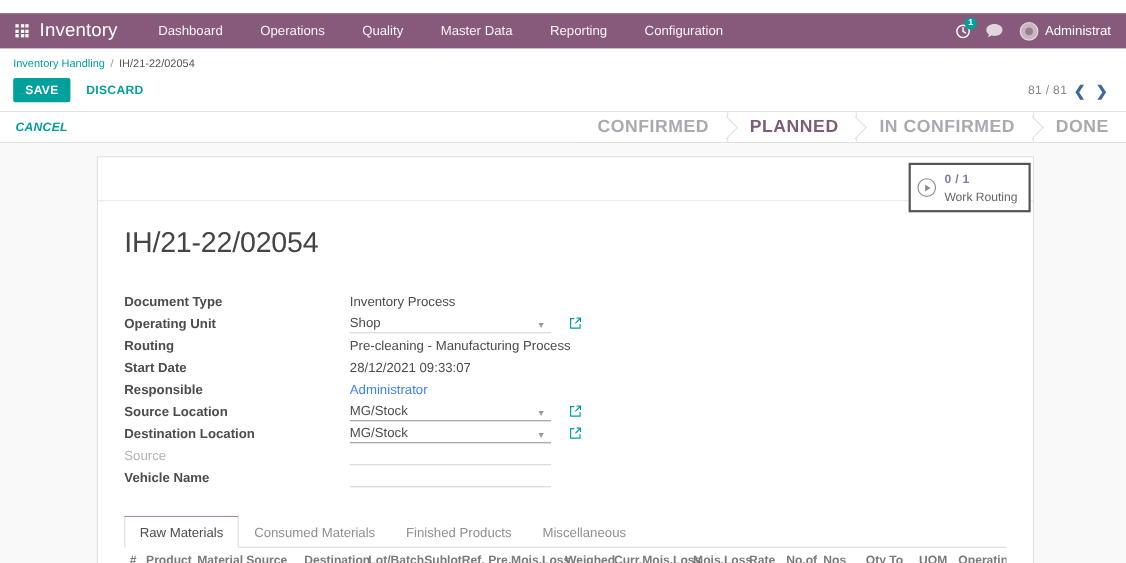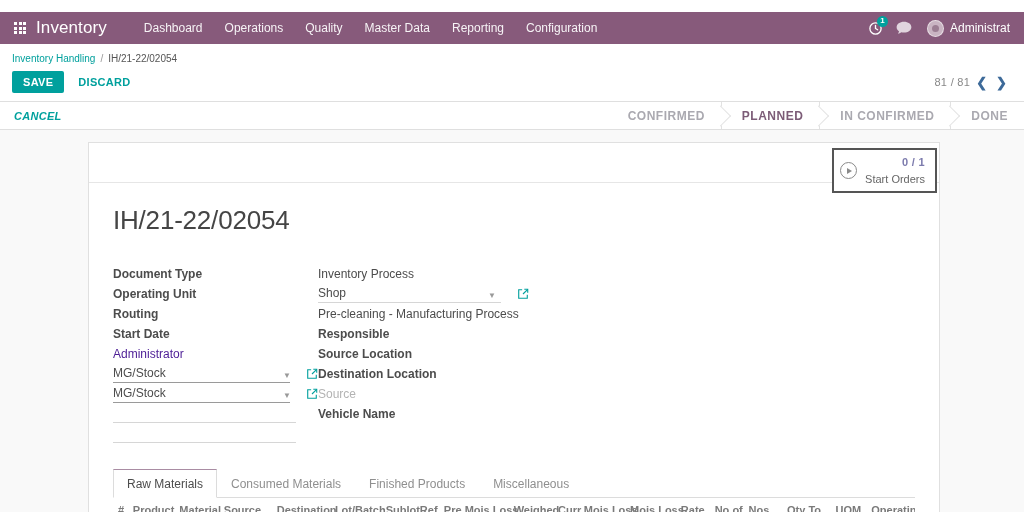--- a/index.html
+++ b/index.html
@@ -40,21 +40,21 @@
   }
   .apps-grid i { background: #ffffff; display: block; width: 3px; height: 3px; }
   .brand {
     font-size: 17px;
     font-weight: normal;
     letter-spacing: .1px;
     margin-right: 26px;
     color: #fff;
     white-space: nowrap;
   }
-  .menu-items { display: flex; align-items: center; gap: 0; }
+  .menu-items { display: flex; align-items: center; gap: 12px; }
   .menu-item {
     font-size: 12px;
     color: rgba(255,255,255,.93);
     padding: 6px 11px;
     white-space: nowrap;
     cursor: pointer;
   }
   .nav-right {
     margin-left: auto;
     display: flex;
@@ -202,21 +202,21 @@
     margin-left: auto;
     display: flex;
     align-items: stretch;
     height: 27px;
     overflow: hidden;
   }
   .status-item {
     position: relative;
     display: flex;
     align-items: center;
-    font-size: 12px;
+    font-size: 16px;
     font-weight: bold;
     letter-spacing: .5px;
     color: #aaa9b0;
     padding: 0 16px 0 20px;
     background: #fff;
     border-left: 1px solid #e2e2e2;
     white-space: nowrap;
     cursor: pointer;
   }
   .status-item:first-child { border-left: none; }
@@ -248,21 +248,20 @@
     min-height: 400px;
     position: relative;
   }
   .button-box-row {
     display: flex;
     justify-content: flex-end;
     border-bottom: 1px solid #e6e6e6;
     height: 40px;
     align-items: center;
     padding-right: 2px;
-    text-align: right;
   }
   .stat-button {
     display: flex;
     align-items: center;
     gap: 8px;
     border: 2px solid #555555;
     padding: 4px 10px 4px 6px;
     background: #fff;
     cursor: pointer;
     margin-right: 0px;
@@ -316,21 +315,21 @@
   .f-value {
     font-size: 12px;
     color: #4c4c4c;
     height: 20px;
     display: flex;
     align-items: center;
     gap: 4px;
     position: relative;
   }
   .f-readonly { color: #4c4c4c; }
-  .f-link { color: #4c1d95; cursor: pointer; }
+  .f-link { color: #3b82f6; cursor: pointer; }
   .f-input {
     border: none;
     border-bottom: 1px solid #d6d6d6;
     background: transparent;
     font-family: "Liberation Sans", sans-serif;
     font-size: 12px;
     color: #4c4c4c;
     padding: 1px 14px 2px 0;
     width: 183px;
     outline: none;
@@ -482,21 +481,21 @@
 <div class="sheet-wrap">
   <div class="sheet">
 
     <div class="button-box-row">
       <div class="stat-button">
         <span class="play-icon">
             <i></i>
           </span>
         <span class="stat-text">
           <span class="stat-value">0 / 1</span><br>
-          <span class="stat-label">Start Orders</span>
+          <span class="stat-label">Work Routing</span>
         </span>
       </div>
     </div>
 
     <div class="sheet-body">
       <h1 class="record-title">IH/21-22/02054</h1>
 
       <div class="form-grid">
 
         <div class="f-label">Document Type</div>
@@ -516,20 +515,23 @@
             </svg>
           </span>
         </div>
 
         <div class="f-label">Routing</div>
         <div class="f-value">
           <span class="f-readonly">Pre-cleaning - Manufacturing Process</span>
         </div>
 
         <div class="f-label">Start Date</div>
+        <div class="f-value">
+          <span class="f-readonly">28/12/2021 09:33:07</span>
+        </div>
 
         <div class="f-label">Responsible</div>
         <div class="f-value">
           <span class="f-link">Administrator</span>
         </div>
 
         <div class="f-label">Source Location</div>
         <div class="f-value">
           <input class="f-input filled" value="MG/Stock" style="">
           <span class="caret">▼</span>

